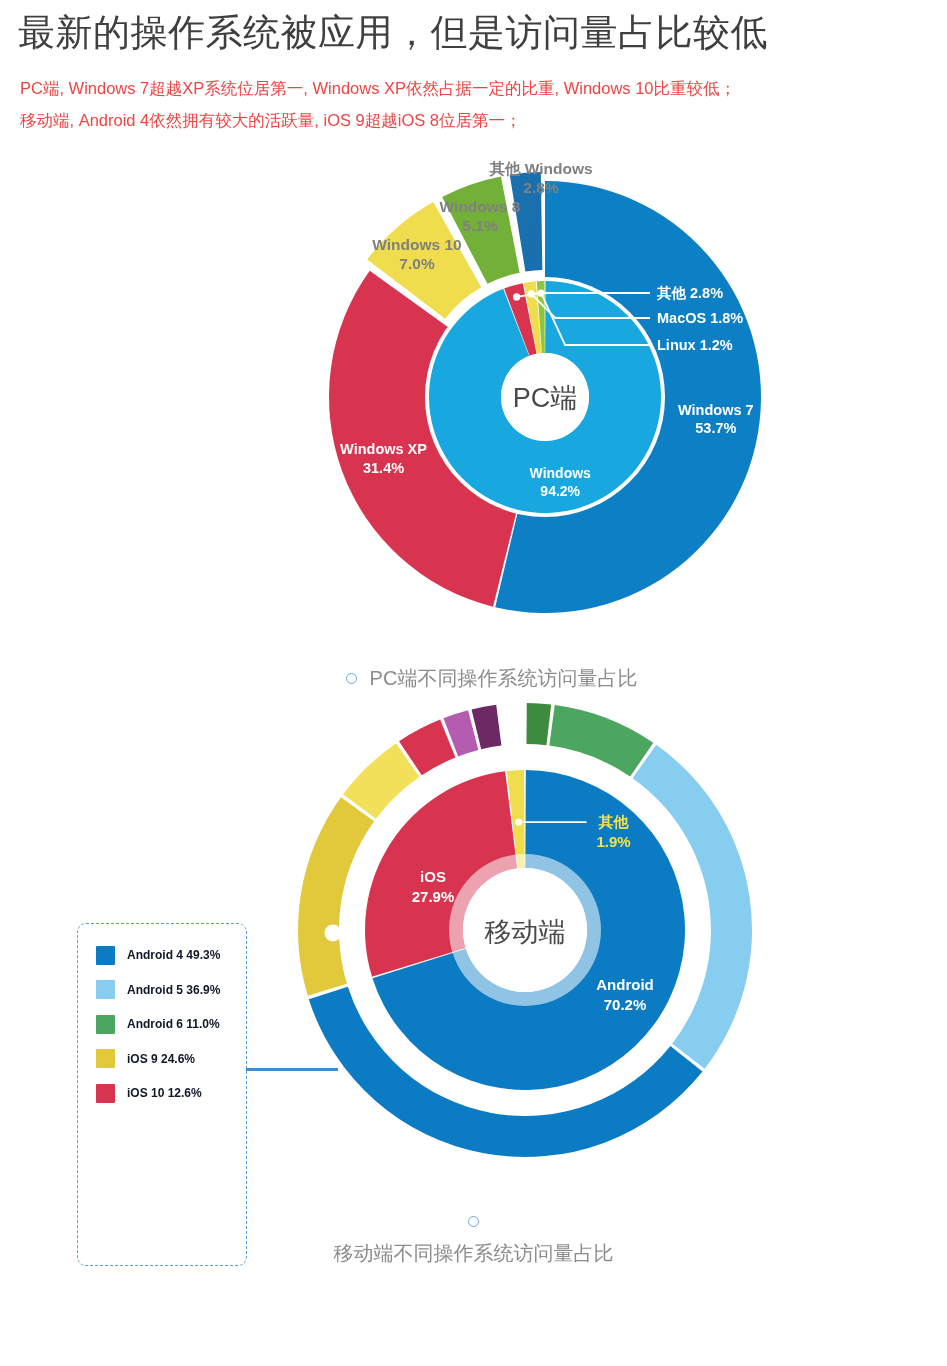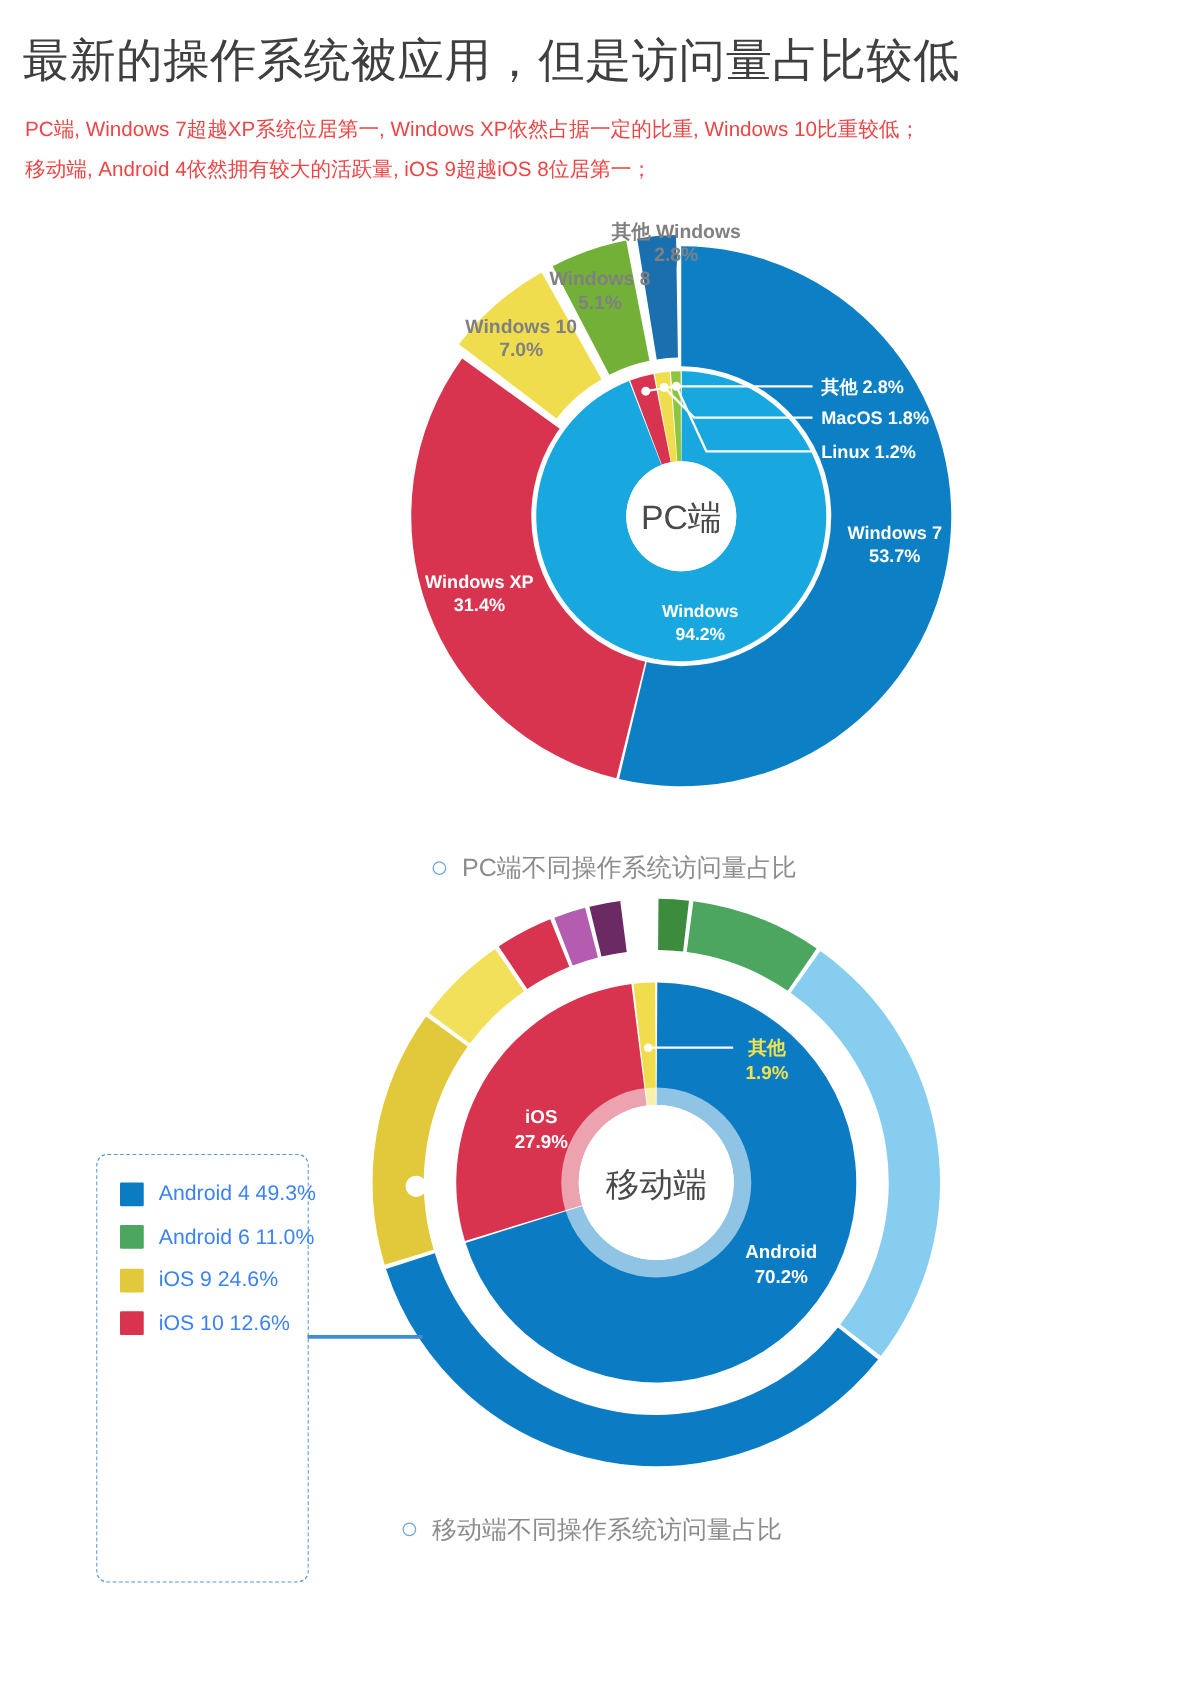--- a/index.html
+++ b/index.html
@@ -15,21 +15,21 @@
   }
 
   
   .header { padding: 10px 18px 0 18px; }
   .page-title {
     font-size: 37px;
     font-weight: 400;
     color: #3f3f3f;
     letter-spacing: 0.5px;
     line-height: 1.25;
-    margin: 16px 0 16px 0;
+    margin: 0 0 16px 0;
     white-space: nowrap;
   }
   .subtitle-block { margin: 0 0 0 2px; }
   .subtitle-line {
     font-size: 16.5px;
     color: #ef4444;
     line-height: 1.95;
     font-weight: 400;
     white-space: nowrap;
   }
@@ -75,24 +75,24 @@
     align-items: center;
     height: 34.5px;
     gap: 12px;
   }
   .legend-swatch {
     width: 19px; height: 19px;
     flex: 0 0 auto;
     border-radius: 1px;
   }
   .legend-label {
-    font-size: 17px;
-    color: #3b82f6;
+    font-size: 12px;
+    color: #0f172a;
     white-space: nowrap;
-    font-weight: 400;
+    font-weight: 700;
   }
   .legend-connector {
     position: absolute;
     left: 246px;
     top: 1068px;
     width: 92px;
     height: 3px;
     background: #3d8fd1;
   }
 </style>
@@ -194,31 +194,35 @@
         <text x="433" y="200" text-anchor="middle" font-family="&quot;Liberation Sans&quot;,&quot;DejaVu Sans&quot;,sans-serif" font-size="15" font-weight="bold" fill="#fff">27.9%</text>
         <line x1="518.5572792898616" y1="120.19234094995312" x2="586.5572792898616" y2="120.19234094995312" stroke="#ffffff" stroke-width="1.8"></line>
         <circle cx="518.5572792898616" cy="120.19234094995312" r="3.4" fill="#fff"></circle>
         <text x="613.5572792898616" y="125.19234094995312" text-anchor="middle" font-family="&quot;Liberation Sans&quot;,&quot;DejaVu Sans&quot;,sans-serif" font-size="15" font-weight="bold" fill="#f2e34d">其他</text>
         <text x="613.5572792898616" y="145.19234094995312" text-anchor="middle" font-family="&quot;Liberation Sans&quot;,&quot;DejaVu Sans&quot;,sans-serif" font-size="15" font-weight="bold" fill="#f2e34d">1.9%</text>
         <circle cx="333" cy="231" r="8.5" fill="#ffffff"></circle>
       </g>
     </svg>
 </div>
 
-<div class="caption" style="margin-top:32px;">
+<div class="caption" style="margin-top:54px;flex-direction:column;">
   <span class="caption-bullet"></span>
   <span>移动端不同操作系统访问量占比</span>
 </div>
 
 <div class="legend-box" id="legend-box">
     <div class="legend-item">
       <span class="legend-swatch" style="background: rgb(11, 124, 196);"></span>
       <span class="legend-label">Android 4 49.3%</span>
     </div>
     <div class="legend-item">
+      <span class="legend-swatch" style="background: rgb(135, 205, 240);"></span>
+      <span class="legend-label">Android 5 36.9%</span>
+    </div>
+    <div class="legend-item">
       <span class="legend-swatch" style="background: rgb(76, 166, 95);"></span>
       <span class="legend-label">Android 6 11.0%</span>
     </div>
     <div class="legend-item">
       <span class="legend-swatch" style="background: rgb(226, 201, 60);"></span>
       <span class="legend-label">iOS 9 24.6%</span>
     </div>
     <div class="legend-item">
       <span class="legend-swatch" style="background: rgb(216, 52, 79);"></span>
       <span class="legend-label">iOS 10 12.6%</span>

